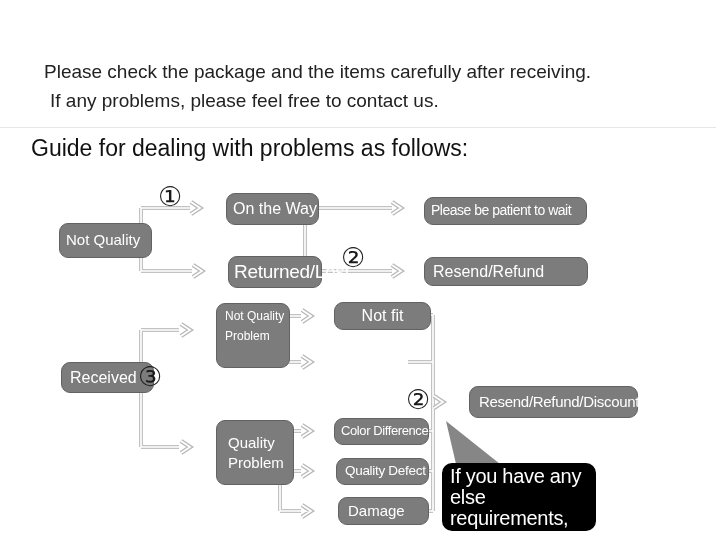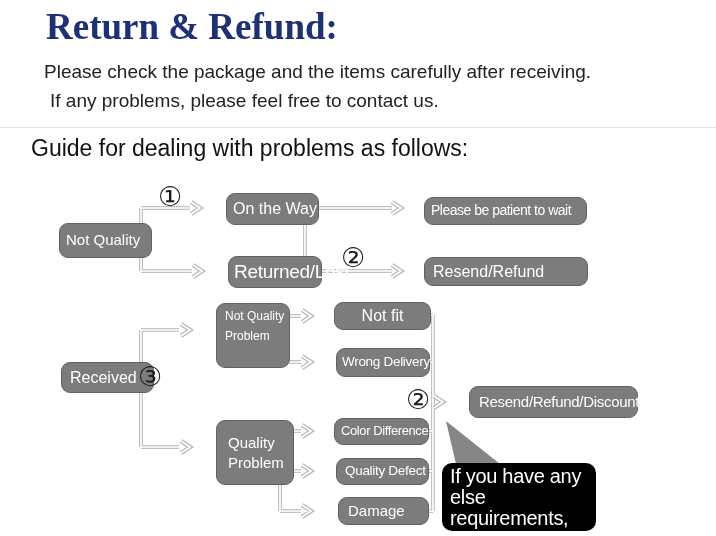--- a/index.html
+++ b/index.html
@@ -39,21 +39,20 @@
     background:#000000; border-radius:10px; color:#ffffff;
     font-size:20px; letter-spacing:-0.3px; line-height:21px; padding:3px 8px;
   }
   .bubble div { display:block; }
 </style>
 </head>
 <body>
 
 <div class="canvas">
 
-  <div class="title">Return &amp; Refund:</div>
   <div class="sub sub1">Please check the package and the items carefully after receiving.</div>
   <div class="sub sub2">If any problems, please feel free to contact us.</div>
   <div class="divider"></div>
   <div class="guide">Guide for dealing with problems as follows:</div>
 
   <svg class="connectors" width="716" height="536" viewBox="0 0 716 536">
 
     <path fill="none" stroke="#c2c2c2" stroke-width="4" d="M141,208 V271 M141,208 H190 M141,271 H192
          M305,208 V271 M298,208 H392 M300,271 H392
          M141,330 V447 M141,330 H179 M141,447 H179
@@ -94,21 +93,20 @@
   <div class="node" style="left:403px; top:257px; width:164px; height:29px; padding-left:8px;">Resend/Refund</div>
 
   <div class="node" style="left:40px; top:362px; width:93px; height:31px; padding-left:8px;">Received</div>
 
   <div class="node wrap" style="left:195px; top:303px; width:74px; height:65px; display:block; padding:2px 2px 0 8px; font-size:12px; line-height:20px;">Not Quality Problem</div>
 
   <div class="node wrap" style="left:195px; top:420px; width:78px; height:65px; padding-left:11px; font-size:15px; line-height:20px;">Quality Problem</div>
 
   <div class="node center" style="left:313px; top:302px; width:97px; height:28px;">Not fit</div>
 
-  <div class="node" style="left:315px; top:348px; width:94px; height:29px; padding-left:5px; font-size:13.5px; letter-spacing:-0.3px;">Wrong Delivery</div>
 
   <div class="node" style="left:313px; top:418px; width:95px; height:27px; padding-left:6px; font-size:13px; letter-spacing:-0.4px;">Color Difference</div>
 
   <div class="node" style="left:315px; top:458px; width:93px; height:27px; padding-left:8px; font-size:13.5px; letter-spacing:-0.3px;">Quality Defect</div>
 
   <div class="node" style="left:317px; top:497px; width:91px; height:28px; padding-left:9px; font-size:15px;">Damage</div>
 
   <div class="node" style="left:448px; top:386px; width:169px; height:32px; padding-left:9px; font-size:15px; letter-spacing:-0.3px;">Resend/Refund/Discount</div>
 
   <div class="marker" style="left:155px; top:182px;">①</div>

